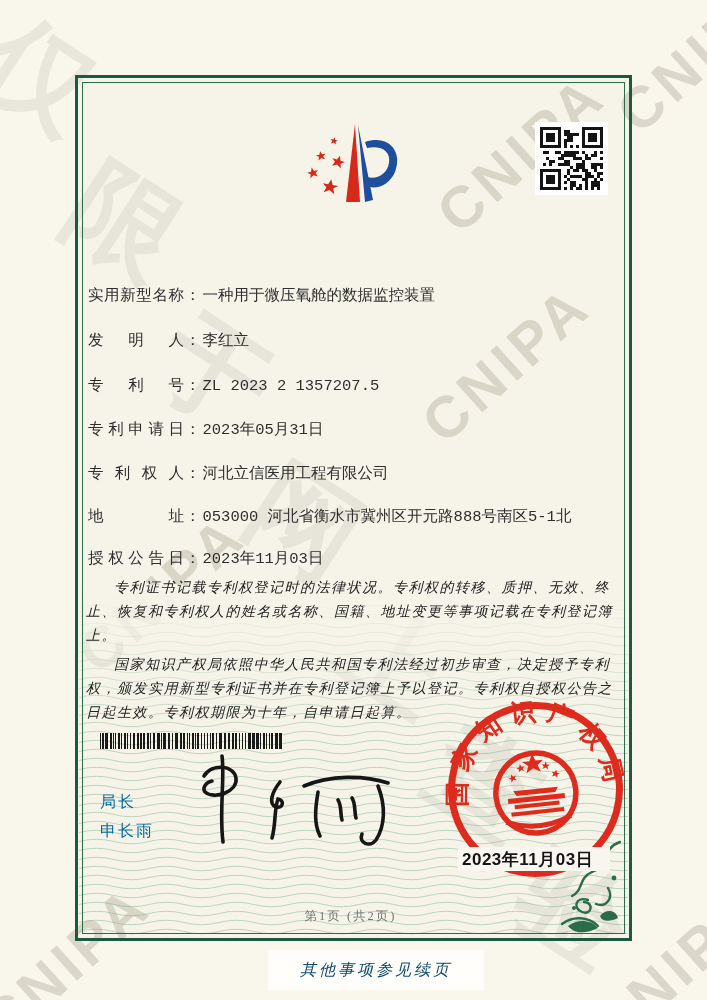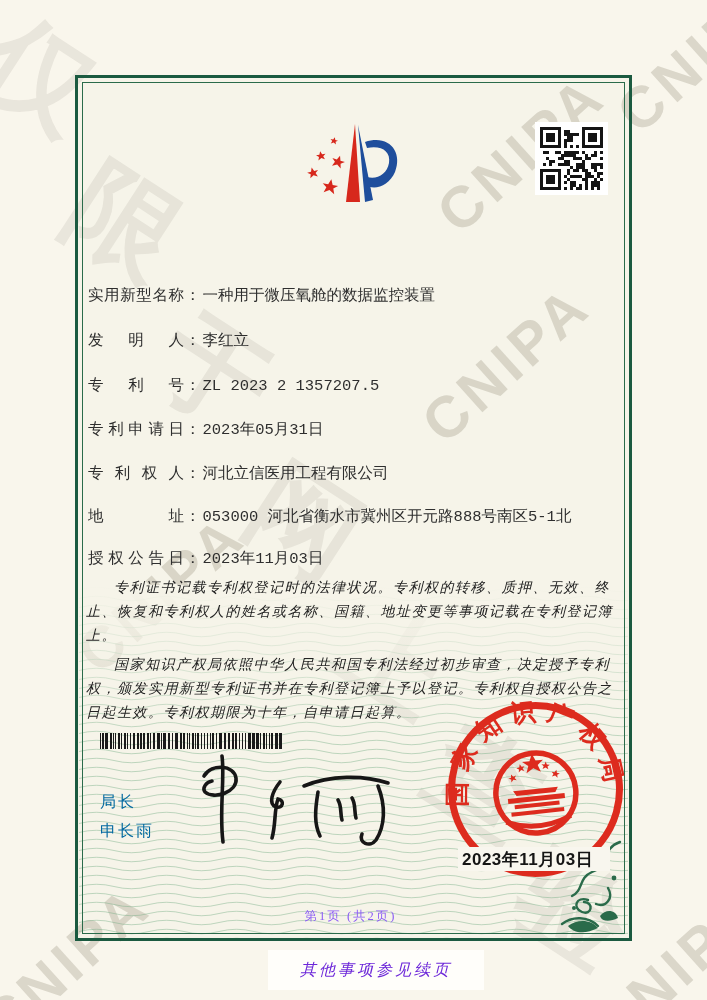--- a/index.html
+++ b/index.html
@@ -53,24 +53,24 @@
   .signer-name{top:821px;text-align:right;}
   .signature{position:absolute;left:192px;top:750px;}
 
   .seal{position:absolute;left:443px;top:697px;z-index:6;}
   .seal-date-band{position:absolute;left:458px;top:847px;width:152px;height:24px;
                   background:#f8f6ee;z-index:7;}
   .seal-date{position:absolute;left:462px;top:848px;z-index:8;font-size:17px;font-weight:bold;
              color:#151515;letter-spacing:0.5px;font-family:"Liberation Sans",sans-serif;}
 
   .page-num{position:absolute;left:75px;top:908px;width:551px;text-align:center;
-            font-size:12.5px;letter-spacing:2px;color:#8b5cf6;}
+            font-size:12.5px;letter-spacing:2px;color:#737373;}
   .cont-note-box{position:absolute;left:268px;top:950px;width:216px;height:40px;
                  background:#fffefa;z-index:5;display:flex;align-items:center;justify-content:center;}
-  .cont-note{font-size:16px;letter-spacing:3px;color:#6d28d9;font-style:italic;}
+  .cont-note{font-size:16px;letter-spacing:3px;color:#0c4a6e;font-style:italic;}
 </style>
 </head>
 <body>
 
 <div class="page">
 
   <div class="frame-bg"></div>
 
   <span class="wm wm-zh" style="left:-14px;top:4px">仅</span>
   <span class="wm wm-zh" style="left:70px;top:150px">限</span>

